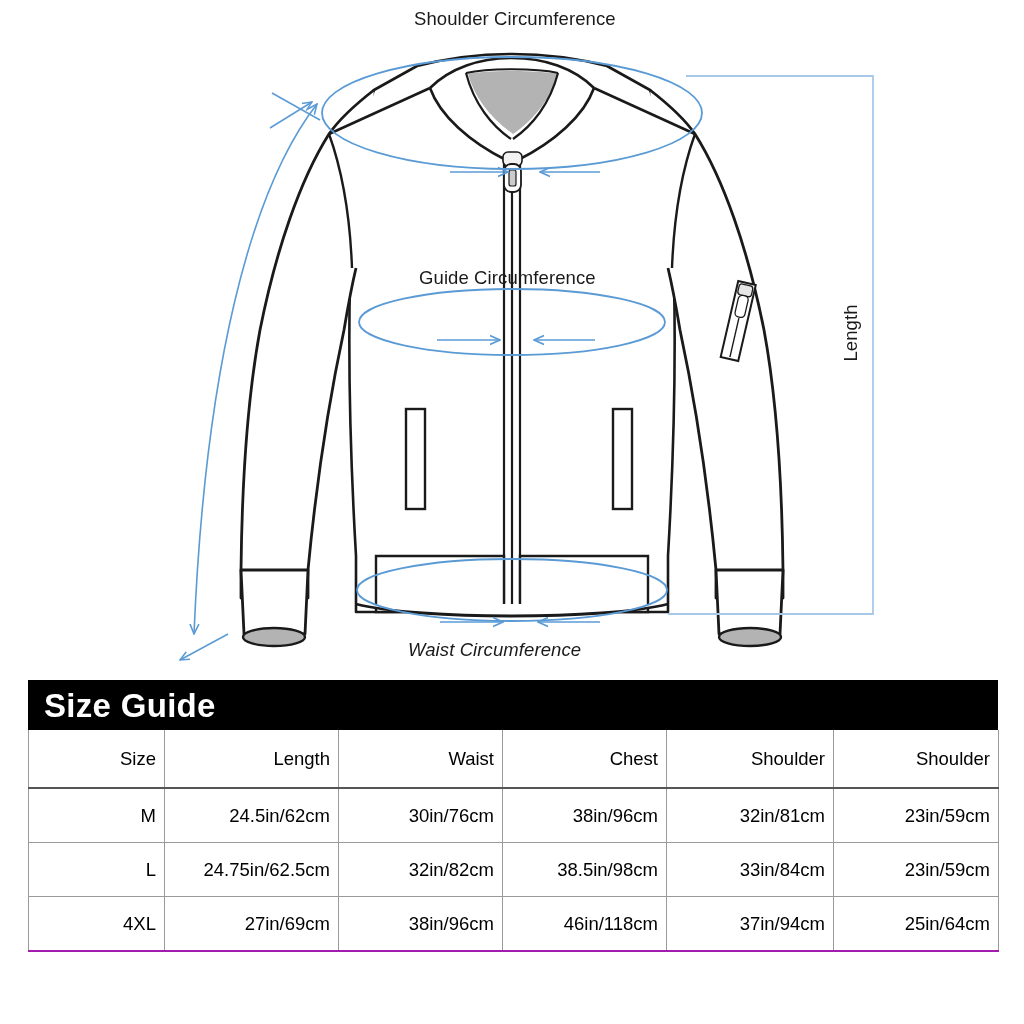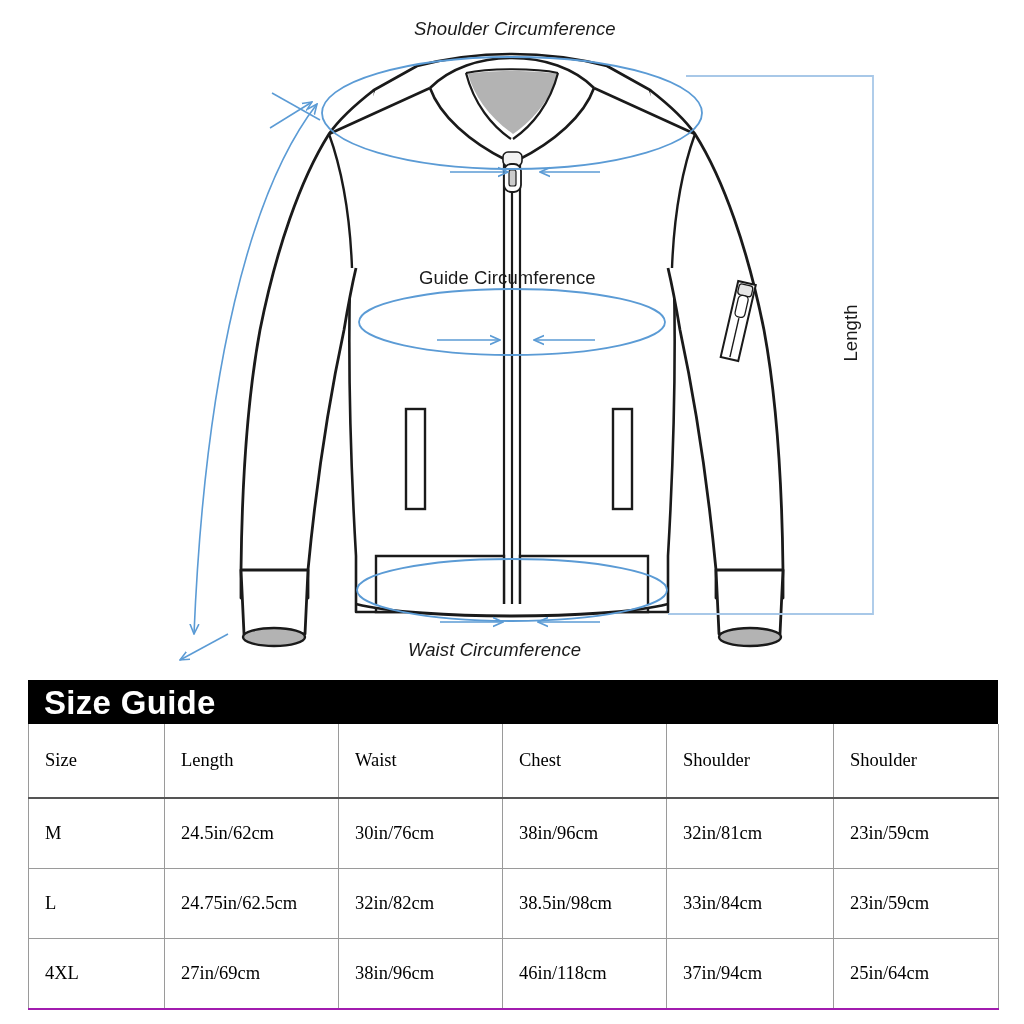--- a/index.html
+++ b/index.html
@@ -40,40 +40,40 @@
   }
 
   .diagram-label {
     position: absolute;
     font-family: "Liberation Sans", sans-serif;
     font-size: 18.5px;
     color: #1a1a1a;
     white-space: nowrap;
     letter-spacing: 0.1px;
   }
-  #label-shoulder { left: 414px; top: 18px; font-style: italic; }
+  #label-shoulder { left: 414px; top: 8px; }
   #label-chest    { left: 419px; top: 267px; }
   #label-waist    { left: 408px; top: 639px; font-style: italic; }
   #label-length {
     left: 851px;
     top: 333px;
     transform: translate(-50%, -50%) rotate(-90deg);
     transform-origin: 50% 50%;
   }
 
   
   #size-guide {
     position: absolute;
     left: 28px;
     top: 680px;
     width: 970px;
   }
   #size-guide-banner {
     background: #000000;
-    height: 44px;
+    height: 50px;
     display: flex;
     align-items: center;
     padding-left: 16px;
     box-sizing: border-box;
   }
   #size-guide-title {
     color: #ffffff;
     font-size: 33px;
     font-weight: bold;
     letter-spacing: 0.3px;
@@ -81,27 +81,27 @@
   }
   table#size-table {
     width: 970px;
     border-collapse: collapse;
     table-layout: fixed;
     background: #ffffff;
   }
   table#size-table td,
   table#size-table th {
     border: 1px solid #9a9a9a;
-    text-align: left;
+    text-align: right;
     font-weight: normal;
     font-size: 18.5px;
     color: #000000;
     height: 37px;
-    padding: 16px;
-    font-family: Liberation Serif, serif;
+    padding: 8px;
+    font-family: Liberation Sans, sans-serif;
   }
   table#size-table thead th {
     height: 41px;
     border-top: none;
     border-bottom: 2px solid #555555;
   }
   table#size-table tbody tr:last-child td {
     border-bottom: 2px solid #a21caf;
   }
   col.c-size     { width: 136px; }

